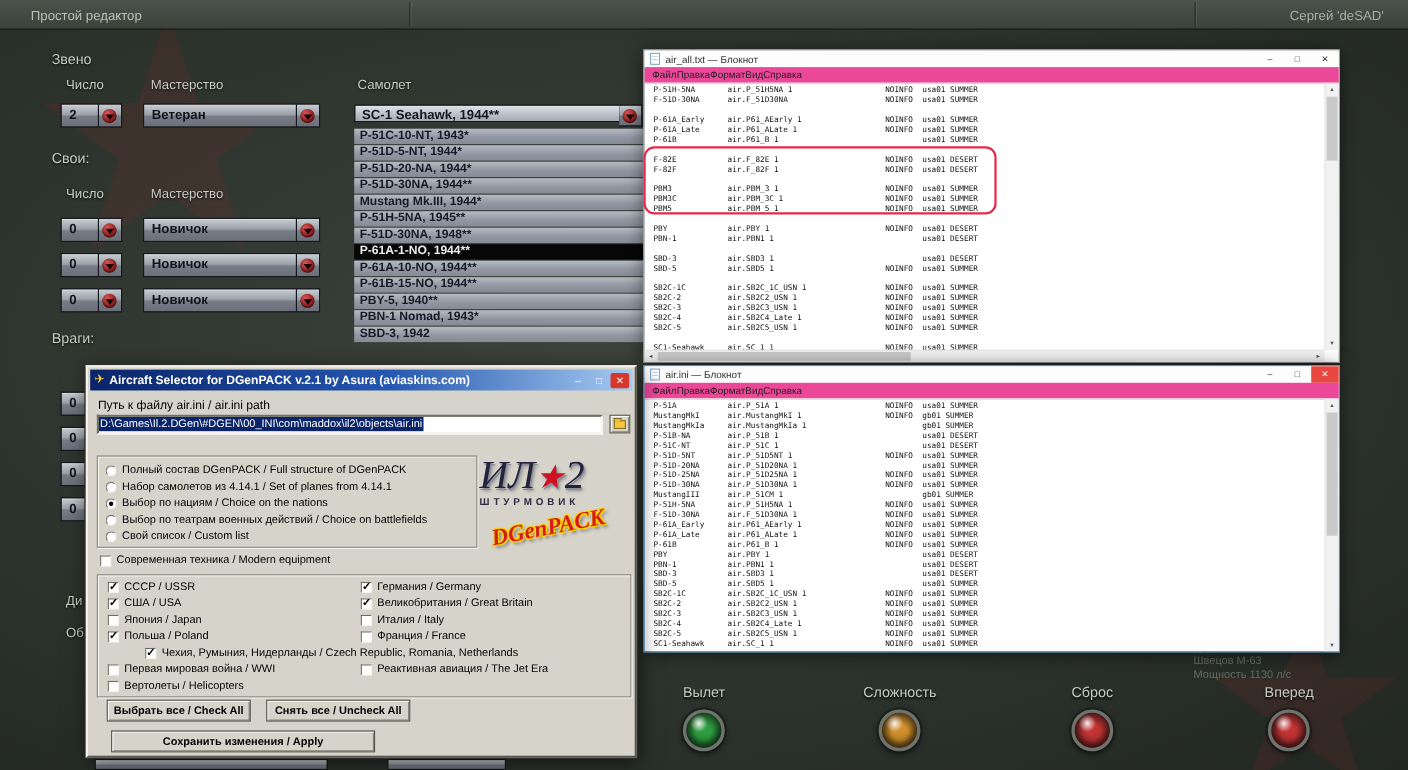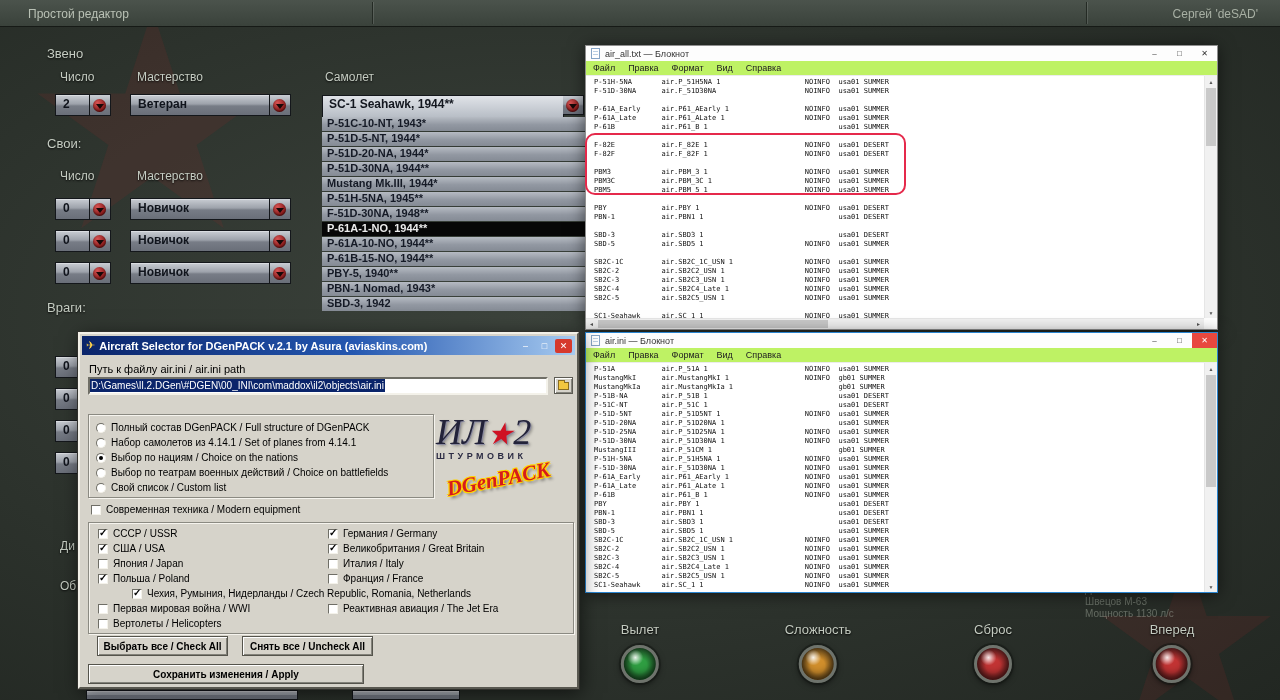--- a/index.html
+++ b/index.html
@@ -43,21 +43,21 @@
     background:radial-gradient(circle at 35% 30%,#d85454,#7d1212 75%);box-shadow:inset 0 -1px 2px rgba(0,0,0,.5)}
   .garrow::after{content:"";position:absolute;left:6px;top:9px;border-left:4px solid transparent;border-right:4px solid transparent;border-top:5px solid #160808}
   .zrow{position:absolute;left:55px;top:94px;display:flex}
   .ownrows{position:absolute;left:55px;top:198px}
   .gp-row{display:flex;margin-bottom:10px}
   .stub{position:absolute;left:55px;width:23px}
   .us1{position:absolute;left:86px;top:690px;width:212px;height:10px}
   .us2{position:absolute;left:352px;top:690px;width:108px;height:10px}
 
   
-  .acheader{position:absolute;left:322px;top:95px;width:242px;height:36px;padding-left:6px;
+  .acheader{position:absolute;left:322px;top:95px;width:242px;height:16px;padding-left:6px;
     background:linear-gradient(180deg,#e0e3e8,#b9bfc7 60%,#a5abb4);border:1px solid #14171b;
     font-size:12px;font-weight:bold;line-height:17px;color:#13171f;white-space:nowrap;overflow:hidden}
   .acarrowabs{position:absolute;left:563px;top:95px;height:20px}
   .acarrowabs::before{top:3px}.acarrowabs::after{top:8px}
   .aclist{position:absolute;left:322px;top:117px;width:263px}
   .acitem{height:14px;line-height:13px;margin-bottom:1px;padding-left:5px;font-size:11px;font-weight:bold;color:#151a26;
     background:linear-gradient(180deg,#b6bbc3 0%,#9298a2 55%,#858b95 100%);white-space:nowrap;overflow:hidden}
   .acitem.selected{background:#070707;color:#ececec}
 
   
@@ -75,21 +75,21 @@
   .np1{left:585px;top:45px;width:633px;height:285px;border:1px solid #8f8f8f}
   .np2{left:585px;top:332px;width:633px;height:261px;border:1px solid #2a85d0}
   .np-title{position:absolute;left:0;top:0;right:0;height:15px;display:flex;align-items:center;padding-left:5px;background:#fdfdfd}
   .np-icon{width:9px;height:11px;border:1px solid #87a5c6;background:#fff;margin-right:5px;position:relative;flex:none}
   .np-icon::after{content:"";position:absolute;left:1px;top:2px;right:1px;height:6px;
     background:repeating-linear-gradient(#bcd0e4 0 1px,transparent 1px 3px)}
   .np-title-text{font-size:9px;color:#333;white-space:nowrap}
   .np-controls{margin-left:auto;display:flex;height:100%}
   .np-ctl{width:25px;height:100%;display:flex;align-items:center;justify-content:center;font-size:8px;color:#333}
   .np2 .np-close{background:#e8483f;color:#fff}
-  .np-menu{position:absolute;left:0;top:15px;right:0;height:15px;display:flex;align-items:center;gap:13px;padding-left:7px;background:#bef264;border-bottom:1px solid #ececec}
+  .np-menu{position:absolute;left:0;top:15px;right:0;height:15px;display:flex;align-items:center;padding-left:7px;background:#ec4899;border-bottom:1px solid #ececec}
   .np-menu span{font-size:9px;color:#222}
   .np-content{position:absolute;left:0;top:30px;right:13px;bottom:0;margin:0;padding:2px 0 0 8px;
     font-family:"DejaVu Sans Mono",monospace;font-size:7px;line-height:9px;color:#111;overflow:hidden;white-space:pre}
   .np1 .np-content{bottom:11px}
   .np-vscroll{position:absolute;top:30px;right:0;bottom:0;width:13px;background:#f1f1f1;border-left:1px solid #e6e6e6}
   .np1 .np-vscroll{bottom:11px}
   .np-sarrow{position:absolute;left:0;width:12px;height:11px;display:flex;align-items:center;justify-content:center;font-size:5px;color:#555}
   .np-sarrow.up{top:0}.np-sarrow.down{bottom:0}
   .np-thumb{position:absolute;left:1px;width:10px;background:#c9c9c9}
   .np1 .np-thumb{top:12px;height:58px}
@@ -131,21 +131,21 @@
   .radio{width:10px;height:10px;border-radius:50%;background:#fff;flex:none;position:relative;
     border:1px solid;border-color:#6f6e66 #f4f2ea #f4f2ea #6f6e66}
   .xrow.selected .radio::after{content:"";position:absolute;left:2px;top:2px;width:4px;height:4px;border-radius:50%;background:#000}
   .checkbox{width:10px;height:10px;background:#fff;flex:none;position:relative;
     border:1px solid;border-color:#6f6e66 #f4f2ea #f4f2ea #6f6e66}
   .xrow.checked .checkbox::after{content:"✓";position:absolute;left:0;top:-3px;font-size:10px;font-weight:bold;color:#000}
   .dlg-btn{position:absolute;height:20px;background:#d6d3ca;border:1px solid #55544c;color:#000;cursor:default;
     box-shadow:inset 1px 1px 0 #fff,inset -1px -1px 0 #83827a;font-family:"Liberation Sans",sans-serif;font-size:10px;font-weight:bold}
   .b-check{left:17px;top:302px;width:131px}
   .b-uncheck{left:162px;top:302px;width:131px}
-  .b-apply{left:8px;top:330px;width:276px}
+  .b-apply{left:21px;top:330px;width:240px}
   .logo{position:absolute;left:356px;top:80px;width:140px;height:96px}
   .logo-il2{font-family:"Liberation Serif",serif;font-style:italic;font-weight:normal;font-size:36px;line-height:1;color:#23233a;
     text-shadow:1px 1px 0 #8c8ca0, 2px 2px 3px rgba(0,0,0,.35)}
   .logo-star{color:#cf1222;font-size:30px}
   .logo-shturm{font-size:9px;font-weight:bold;letter-spacing:3.5px;color:#2c2c44;margin-top:1px}
   .logo-dgen{display:inline-block;font-family:"Liberation Serif",serif;font-style:italic;font-weight:bold;font-size:21px;color:#d61b1b;
     transform:rotate(-11deg);margin:6px 0 0 10px;
     text-shadow:-1px -1px 0 #ffd400,1px -1px 0 #ffd400,-1px 1px 0 #ffd400,1px 1px 0 #ffd400, 2px 3px 3px rgba(0,0,0,.45)}
 </style>
 </head>
@@ -221,21 +221,21 @@
     <div class="glabel sec l-vragi">Враги:</div>
     <div>
         <div class="gdrop stub" style="top: 356px;">0</div>
         <div class="gdrop stub" style="top: 388px;">0</div>
         <div class="gdrop stub" style="top: 420px;">0</div>
         <div class="gdrop stub" style="top: 452px;">0</div>
       </div>
     <div>
         <div class="glabel cutlbl" style="top: 504px; margin-left: 32px;">Це</div>
         <div class="glabel cutlbl" style="top: 539px;">Ди</div>
-        <div class="glabel cutlbl" style="top: 568px; margin-top: 11px;">Об</div>
+        <div class="glabel cutlbl" style="top: 568px;">Об</div>
       </div>
 
     <div class="gdrop us1"></div>
     <div class="gdrop us2"></div>
 
     <div>
         <div class="bb" style="--c: #2f9e42; left: 640px;">
     <div class="bb-label">Вылет</div>
     <div class="bb-btn"></div>
   </div>

